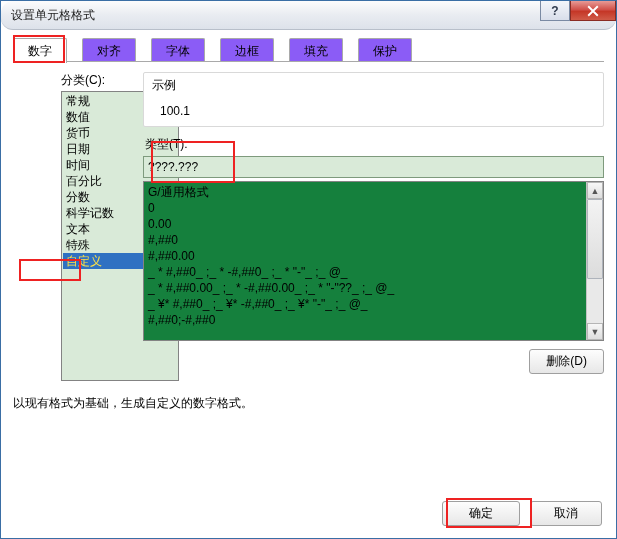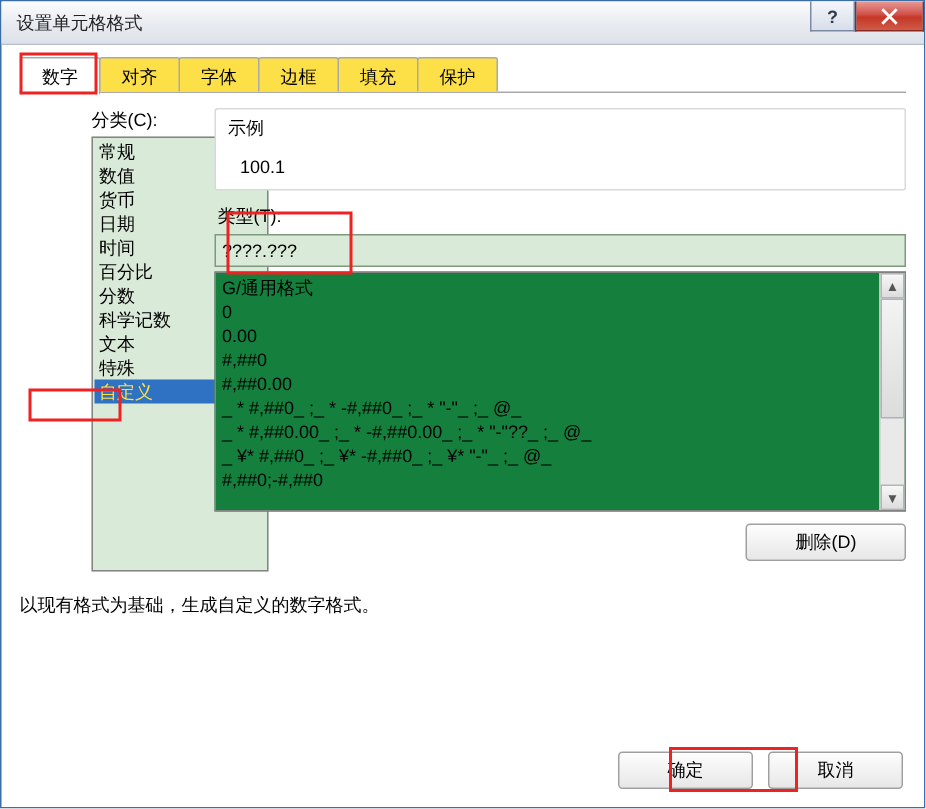--- a/index.html
+++ b/index.html
@@ -22,20 +22,21 @@
     background: #fff;
   }
   .titlebar {
     height: 29px;
     background: linear-gradient(to bottom, #fcfcfd 0%, #e9ecf1 50%, #dde2ea 100%);
     border-bottom: 1px solid #b8bfca;
     display: flex;
     align-items: center;
     padding-left: 10px;
     position: relative;
+    border-radius: 12px;
   }
   .titlebar .title {
     color: #222;
     font-size: 12px;
   }
   .titlebar .winbtns {
     position: absolute;
     right: 0;
     top: 0;
     display: flex;
@@ -63,31 +64,31 @@
     border-bottom-right-radius: 0;
   }
   .winbtn.close svg { width: 12px; height: 12px; }
   .content {
     padding: 8px 12px 0 12px;
     position: relative;
     height: calc(100% - 29px);
   }
   .tabbar {
     display: flex;
-    gap: 0;
+    gap: 16px;
     border-bottom: 1px solid #a9a9a9;
     height: 24px;
     margin-bottom: 10px;
   }
   .tab {
     padding: 3px 14px 0 14px;
     border: 1px solid #a9a9a9;
     border-bottom: none;
     margin-right: -1px;
-    background: #fde047;
+    background: #8b5cf6;
     border-top-left-radius: 2px;
     border-top-right-radius: 2px;
     height: 23px;
     line-height: 18px;
     cursor: default;
   }
   .tab.active {
     background: #fff;
     position: relative;
     top: 0;
@@ -188,21 +189,21 @@
     height:80px;
     background:linear-gradient(#f3f3f3,#dcdcdc);
     border:1px solid #aeb3bb;
     border-radius:1px;
   }
   .delete-row { text-align: right; margin-top: 8px; }
   .btn {
     border: 1px solid #9f9f9f;
     border-radius: 3px;
     background: linear-gradient(#fdfdfd, #e7e7e7);
-    padding: 3px 32px;
+    padding: 3px 16px;
     font-family: inherit;
     font-size: 12px;
     min-width: 72px;
     cursor:default;
   }
   .hint {
     margin-top: 14px;
     clear: both;
   }
   .footer {

